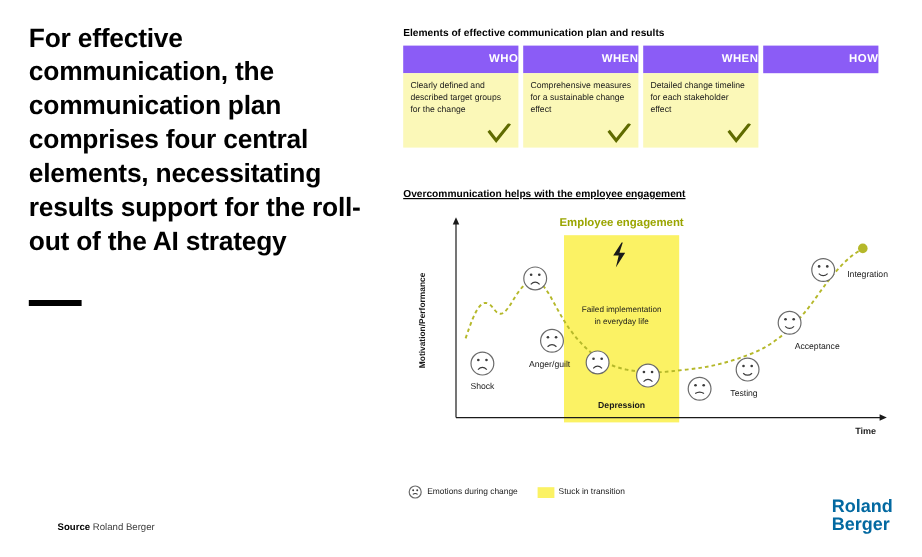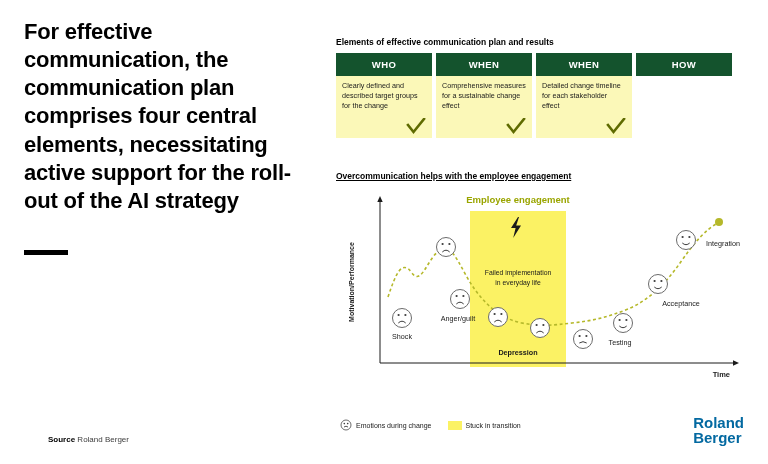--- a/index.html
+++ b/index.html
@@ -40,46 +40,46 @@
     position: absolute;
     right: 24px; bottom: 18px;
     text-align: left;
     font-size: 15px;
     font-weight: bold;
     line-height: 1.05;
     color: #0369a1;
   }
 
   
-  .right { position: absolute; left: 336px; top: 15px; width: 432px; height: 400px; }
+  .right { position: absolute; left: 336px; top: 0; width: 432px; height: 400px; }
 
   .sect-title {
     position: absolute;
     font-size: 8.5px;
     font-weight: bold;
     color: #000;
   }
   #t1 { left: 0px; top: 22px; }
   #t2 { left: 0px; top: 156px; text-decoration: underline; }
 
   
   .table {
     position: absolute;
     left: 0px; top: 38px;
     width: 396px;
     display: flex;
     gap: 4px;
   }
   .col { width: 96px; }
   .col-head {
-    background: #14532d;
+    background: #8b5cf6;
     color: #fff;
     font-size: 9.5px;
     font-weight: bold;
-    text-align: center;
+    text-align: right;
     letter-spacing: .4px;
     padding: 6px 0 6px;
   }
   .col-body {
     background: #fbf8b8;
     min-height: 62px;
     padding: 5px 6px 4px;
     position: relative;
   }
   .col-body .txt {
@@ -113,21 +113,21 @@
   }
   .legend .item { display:flex; align-items:center; gap:4px; }
   .legend .swatch-y { width: 14px; height: 9px; background: #fbf264; }
   .legend .lbl { font-size: 7px; color:#1a1a1a; }
 </style>
 </head>
 <body>
 
 <div class="page">
 
-  <div class="headline">For effective communication, the communication plan comprises four central elements, necessitating active support for the roll-out of the AI strategy</div>
+  <div class="headline">For effective communication, the communication plan comprises four central elements, necessitating results support for the roll-out of the AI strategy</div>
   <div class="rule"></div>
 
   <div class="source">
     <b>Source</b>
     <span>Roland Berger</span>
   </div>
 
   <div class="logo">
     <div>Roland</div>
     <div>Berger</div>

